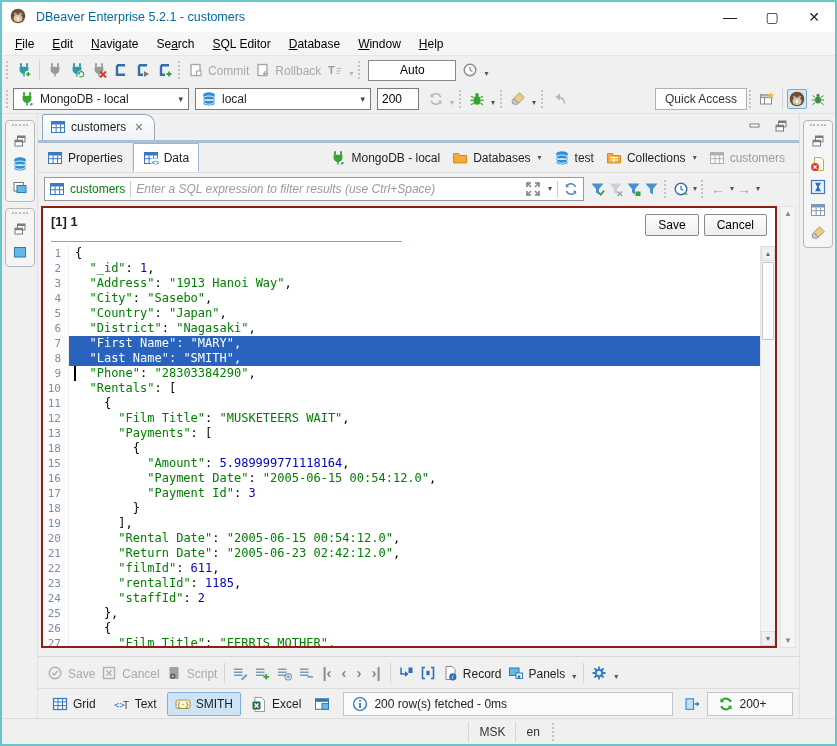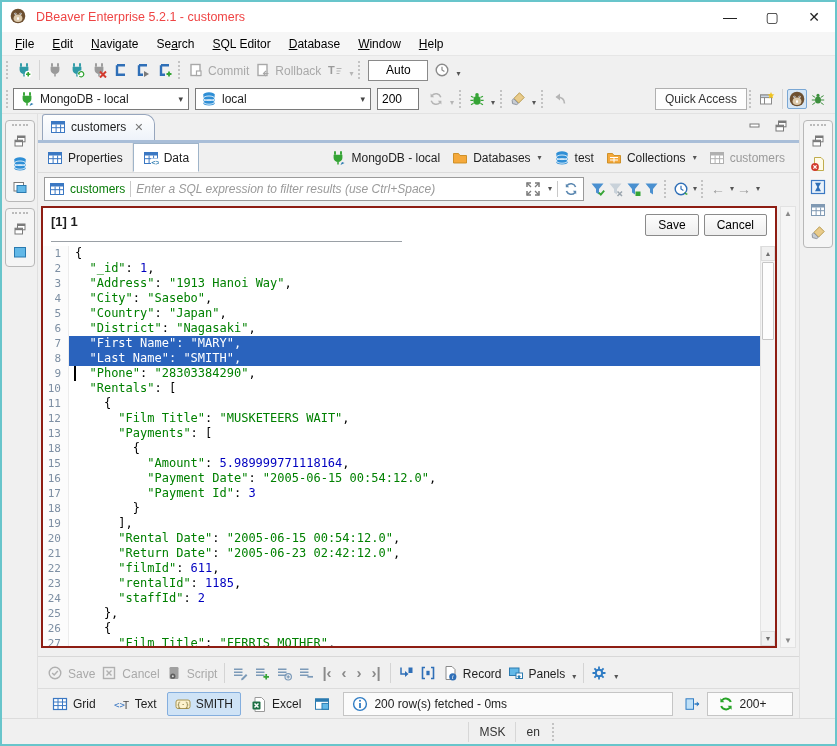--- a/index.html
+++ b/index.html
@@ -9,41 +9,41 @@
     border:2px solid #68c5cb;
     background:#f0f0f0;
     font-family:"Liberation Sans", sans-serif;
     font-size:12px; color:#1e1e1e;
     display:flex; flex-direction:column;
     position:relative; overflow:hidden;
   }
   
   .titlebar { height:30px; background:#fff; display:flex; align-items:center; padding-left:8px; flex:none; }
   .titlebar .appicon { width:18px; height:18px; margin-right:8px; flex:none; }
-  .titlebar .title { font-size:12.5px; color:#ef4444; }
+  .titlebar .title { font-size:12.5px; color:#0369a1; }
   .wcontrols { margin-left:auto; display:flex; height:100%; }
   .wbtn { width:42px; display:flex; align-items:center; justify-content:center; font-size:14px; color:#222; cursor:default; }
   
   .menubar { height:24px; background:#f6f6f6; display:flex; align-items:center; padding-left:4px; flex:none; border-bottom:1px solid #e6e6e6; }
   .menu-item { padding:3px 9px; font-size:12px; color:#000000; }
   .menu-item u { text-decoration:underline; }
   
   .toolbar { display:flex; align-items:center; background:#f0f0f0; flex:none; padding:0 2px; }
   .tb1 { height:28px; }
   .tb2 { height:30px; border-bottom:1px solid #e2e2e2; }
   .tbtn { display:inline-flex; align-items:flex-end; gap:4px; padding:2px 3px; border-radius:2px; }
   .tbtn .lbl { font-size:12px; color:#333; }
   .tbtn.disabled .lbl { color:#a9a9a9; }
   .ic { width:16px; height:16px; display:inline-block; flex:none; }
   .ic svg { display:block; }
   .vsep { width:1px; height:20px; background:#d4d4d4; margin:0 4px; flex:none; }
   .handle { width:3px; height:18px; border-left:2px dotted #c3c3c3; margin:0 4px 0 2px; flex:none; }
   .dd { font-size:8px; color:#555; margin-left:2px; }
   .dd.dis { color:#b5b5b5; }
-  .auto-btn { width:60px; height:21px; background:#fff; border:1px solid #8a8a8a; font-size:12px; font-family:inherit; margin:13px 3px; }
+  .auto-btn { width:88px; height:21px; background:#fff; border:1px solid #8a8a8a; font-size:12px; font-family:inherit; margin:13px 3px; }
   .combo { width:176px; height:22px; background:#fff; border:1px solid #7a7a7a; display:flex; align-items:center; gap:5px; padding:0 5px; margin-right:6px; }
   .combo .cbx { margin-left:auto; font-size:9px; color:#444; }
   .numfield { width:42px; height:22px; border:1px solid #7a7a7a; background:#fff; font-size:12px; font-family:inherit; padding:0 4px; margin-right:6px; }
   .qa { border:1px solid #b0b0b0; background:#fdfdfd; padding:3px 9px; font-size:12px; color:#333; margin-left:auto; }
   .persp-active { background:#d6e6f5; border:1px solid #7aa7d4; border-radius:2px; padding:1px; }
   
   .main { flex:1; display:flex; min-height:0; }
   .strip { width:36px; background:#f0f0f0; flex:none; padding-top:4px; }
   .strip.left { border-right:1px solid #e0e0e0; }
   .strip.right { border-left:1px solid #e0e0e0; }

